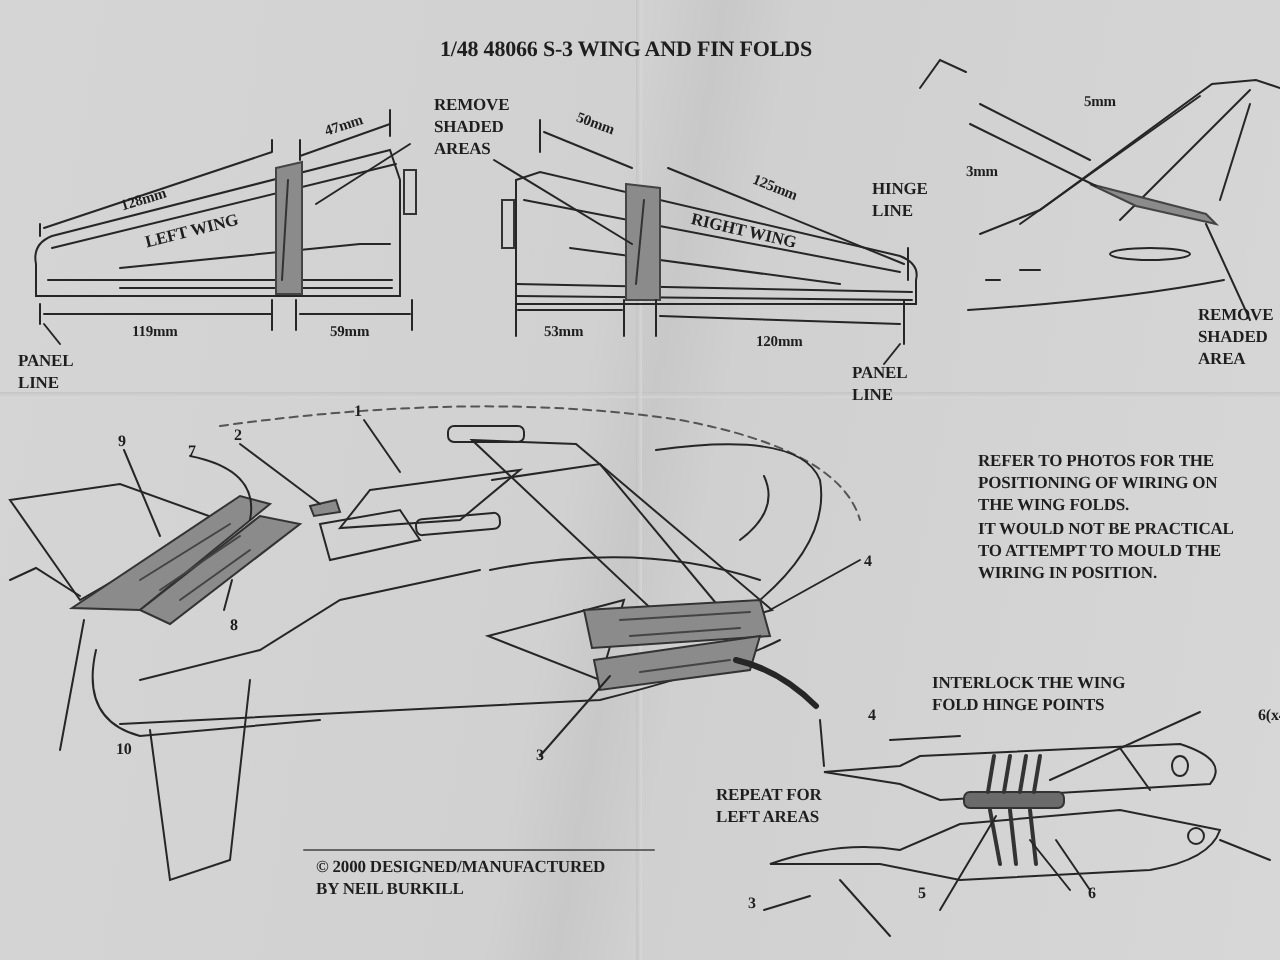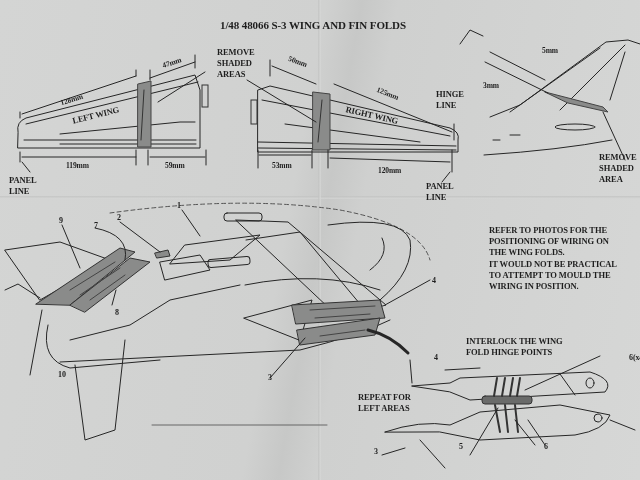--- a/index.html
+++ b/index.html
@@ -188,20 +188,22 @@
   <div class="txt note" style="left:466px; top:336px;">INTERLOCK THE WING
 FOLD HINGE POINTS</div>
   <div class="txt note" style="left:489px; top:225px;">REFER TO PHOTOS FOR THE
 POSITIONING OF WIRING ON
 THE WING FOLDS.
 IT WOULD NOT BE PRACTICAL
 TO ATTEMPT TO MOULD THE
 WIRING IN POSITION.</div>
   <div class="txt note" style="left:358px; top:392px;">REPEAT FOR
 LEFT AREAS</div>
+  <div class="txt note" style="left:158px; top:428px;">© 2000 DESIGNED/MANUFACTURED
+BY NEIL BURKILL</div>
 
   <div class="txt num" style="left:177px; top:200px;">1</div>
   <div class="txt num" style="left:117px; top:212px;">2</div>
   <div class="txt num" style="left:268px; top:372px;">3</div>
   <div class="txt num" style="left:432px; top:275px;">4</div>
   <div class="txt num" style="left:94px; top:220px;">7</div>
   <div class="txt num" style="left:115px; top:307px;">8</div>
   <div class="txt num" style="left:59px; top:215px;">9</div>
   <div class="txt num" style="left:18px; top:369px;margin-left:40px;">10</div>
   <div class="txt num" style="left:374px; top:446px;">3</div>

